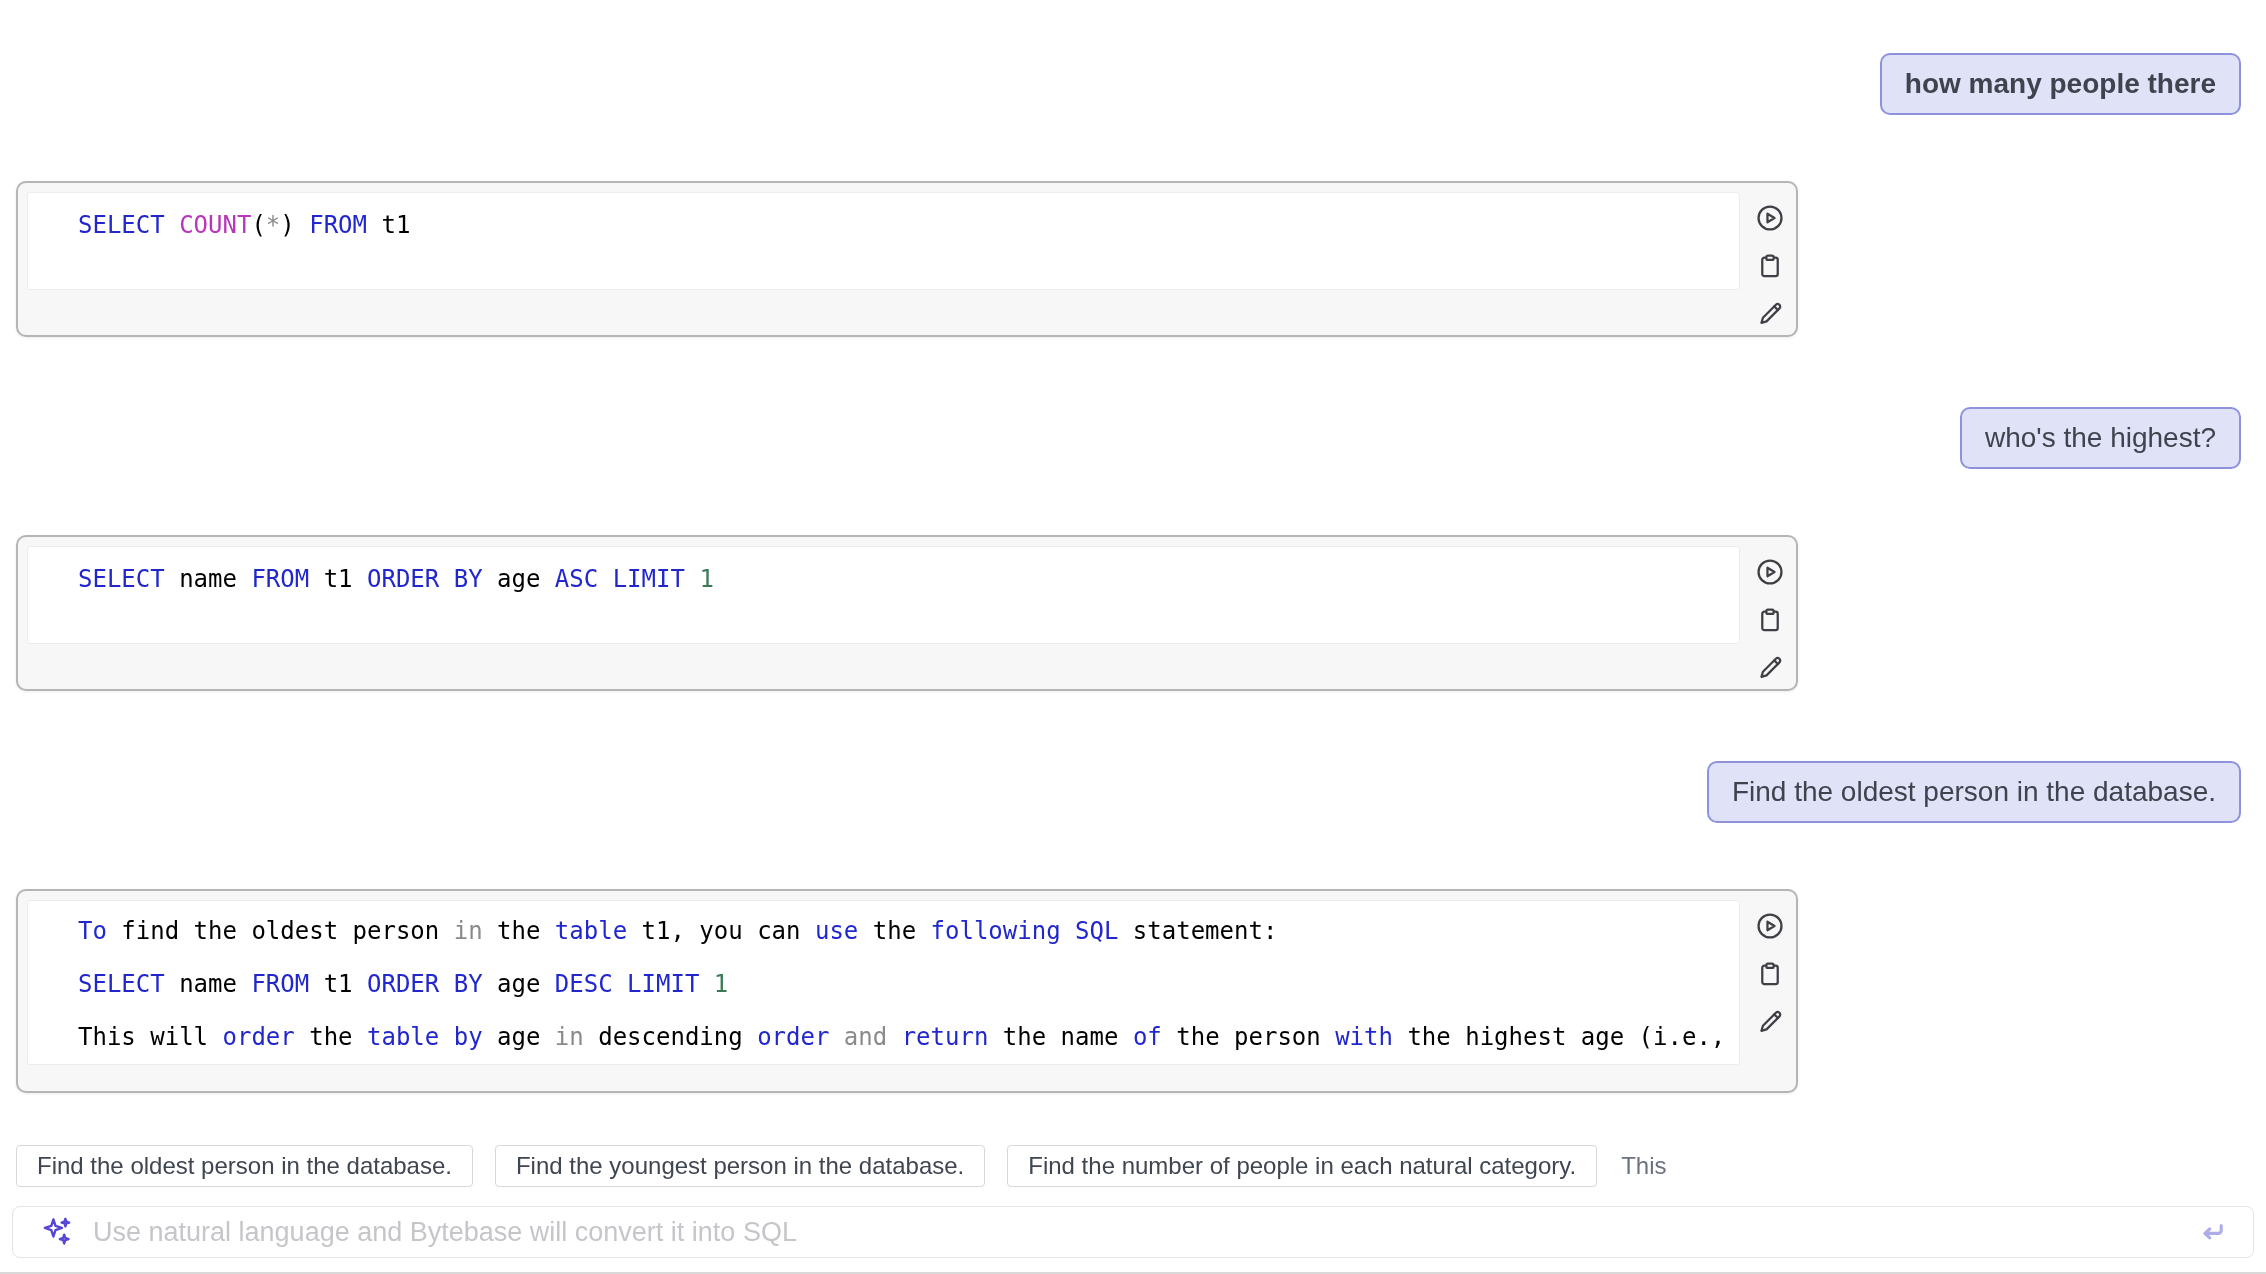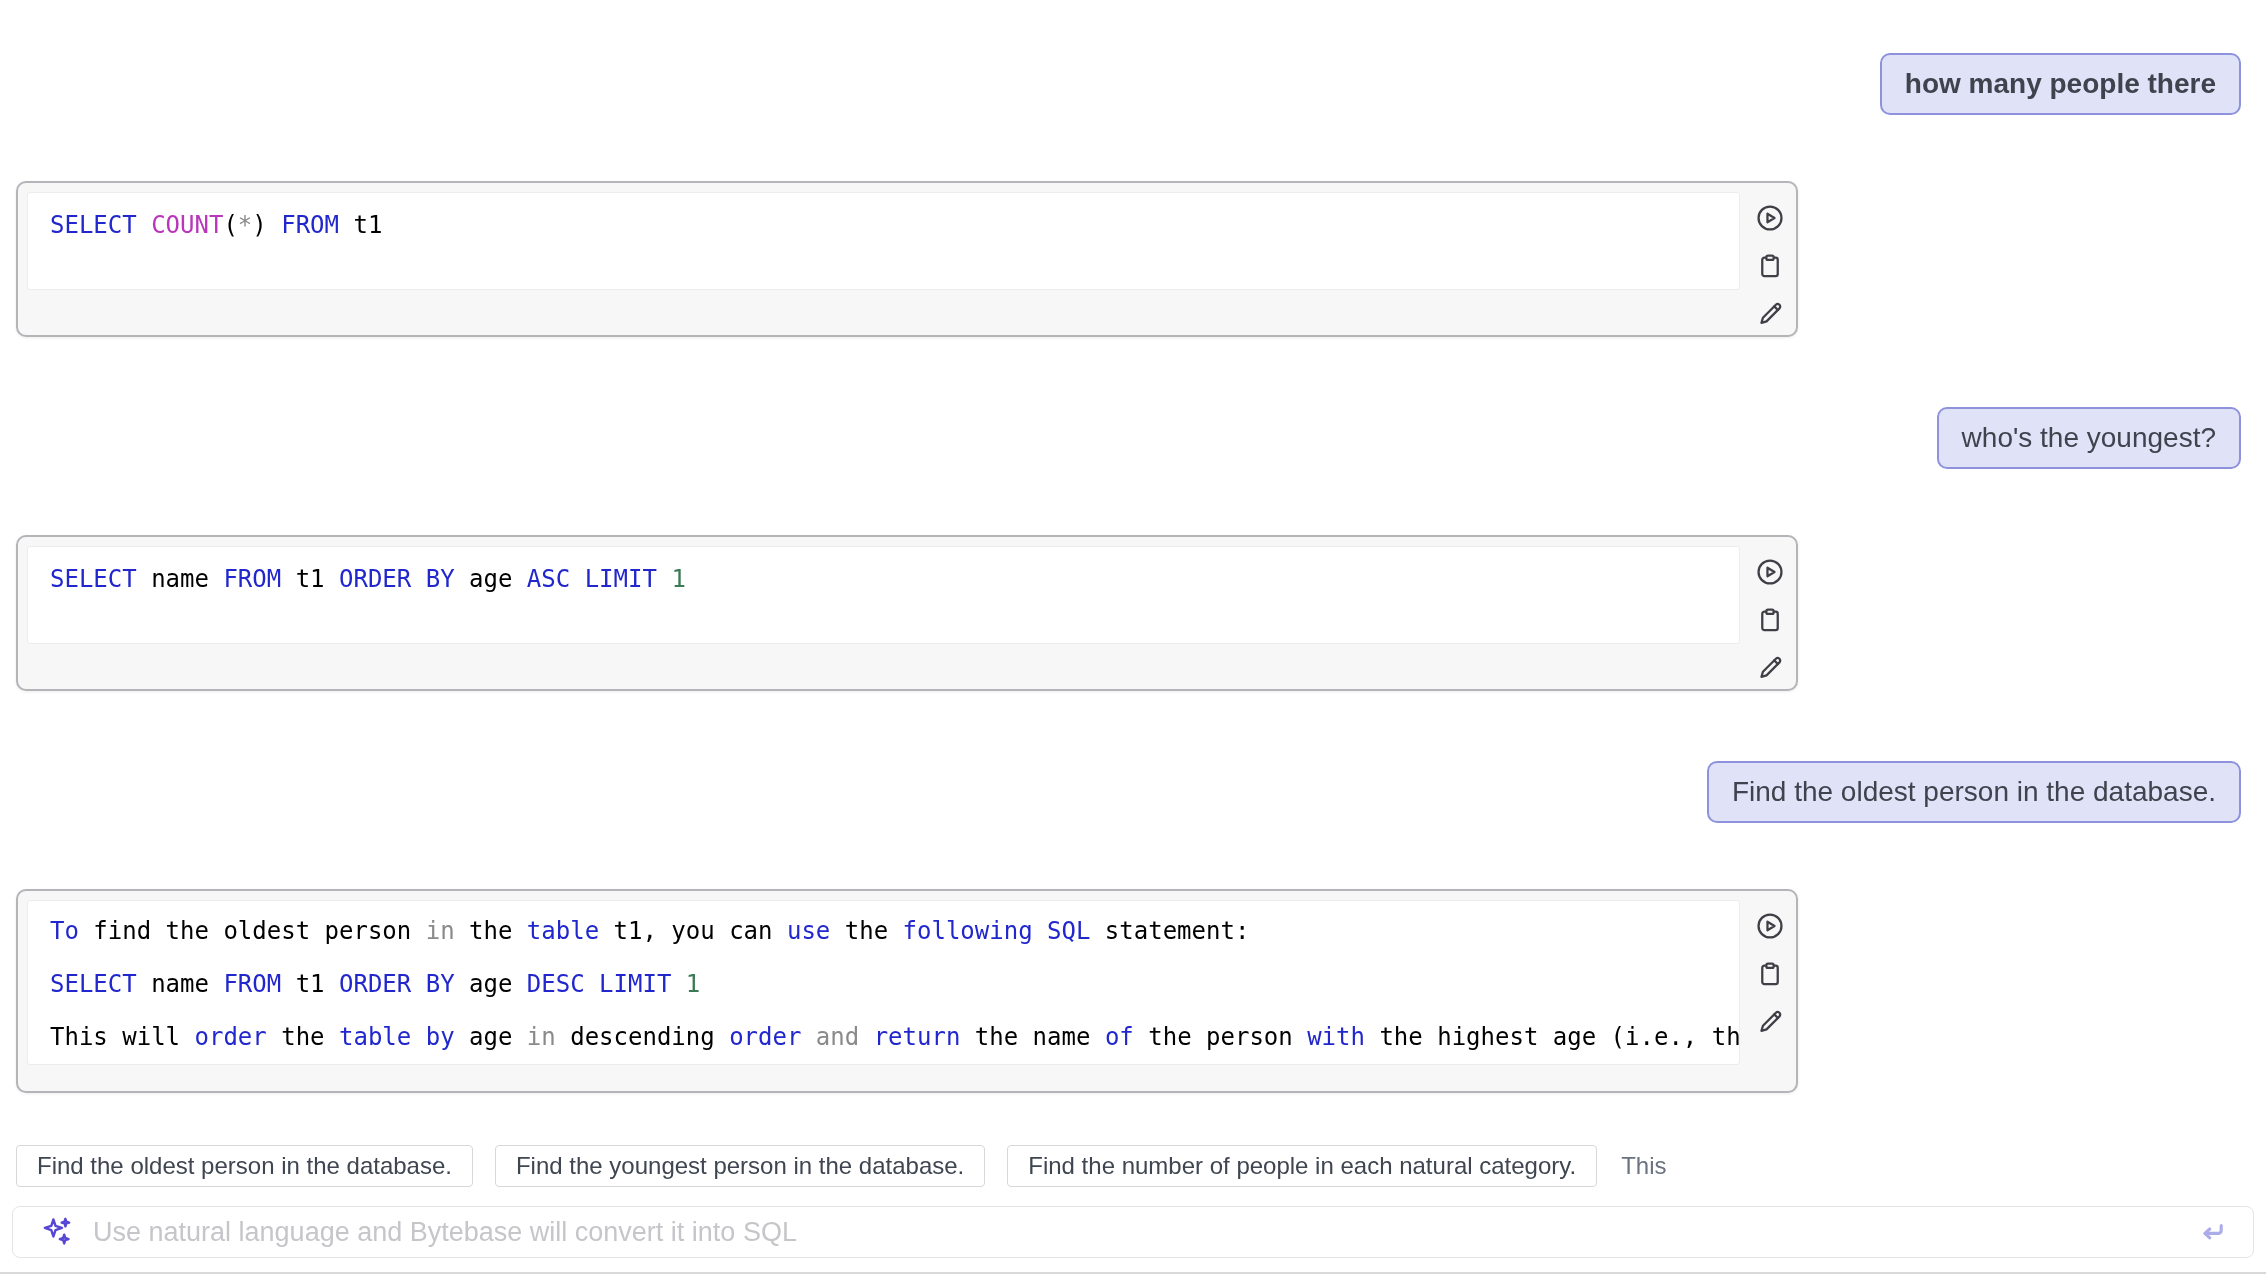--- a/index.html
+++ b/index.html
@@ -46,21 +46,21 @@
     padding: 6px 0 0 22px;
     font-family: "DejaVu Sans Mono", "Liberation Mono", monospace;
     font-size: 24px;
     line-height: 52px;
     color: #000;
     min-height: 98px;
     overflow: hidden;
     white-space: nowrap;
   }
   .bot-box.multi .code-area { min-height: 160px; line-height: 53px; padding-top: 4px; }
-  .code-line { white-space: pre; }
+  .code-line { white-space: pre; margin-left: 28px; }
   .tok-kw      { color: var(--c-kw, #2127cc); }
   .tok-builtin { color: var(--c-builtin, #b936bb); }
   .tok-num     { color: var(--c-num, #3a7a55); }
   .tok-muted   { color: var(--c-muted, #8a8a8a); }
   .tok-plain   { color: var(--c-plain, #000000); }
 
   .action-col {
     position: absolute; top: 19px; right: 9px;
     display: flex; flex-direction: column; gap: 14px;
     align-items: center;
@@ -148,21 +148,21 @@
             <button class="icon-btn">
               <span><svg viewBox="0 0 24 24">
                   <path d="M5.6 18.6 L6.7 14.8 L16.4 5.1 a1.9 1.9 0 0 1 2.7 2.7 L9.4 17.5 L5.6 18.6 Z"></path>
                   <path d="M15.2 6.3 l2.7 2.7"></path>
                 </svg></span>
             </button>
           </div>
         </div>
       </div>
       <div class="row-user">
-        <div class="bubble">who's the youngest?</div>
+        <div class="bubble">who's the highest?</div>
       </div>
       <div class="row-bot">
         <div class="bot-box">
           <div class="code-area">
             <div class="code-line"><span class="tok-kw">SELECT</span><span class="tok-plain"> name </span><span class="tok-kw">FROM</span><span class="tok-plain"> t1 </span><span class="tok-kw">ORDER</span><span class="tok-plain"> </span><span class="tok-kw">BY</span><span class="tok-plain"> age </span><span class="tok-kw">ASC</span><span class="tok-plain"> </span><span class="tok-kw">LIMIT</span><span class="tok-plain"> </span><span class="tok-num">1</span></div>
           </div>
           <div class="action-col">
             <button class="icon-btn">
               <span><svg viewBox="0 0 24 24">
                   <circle cx="12" cy="12" r="8.6"></circle>

